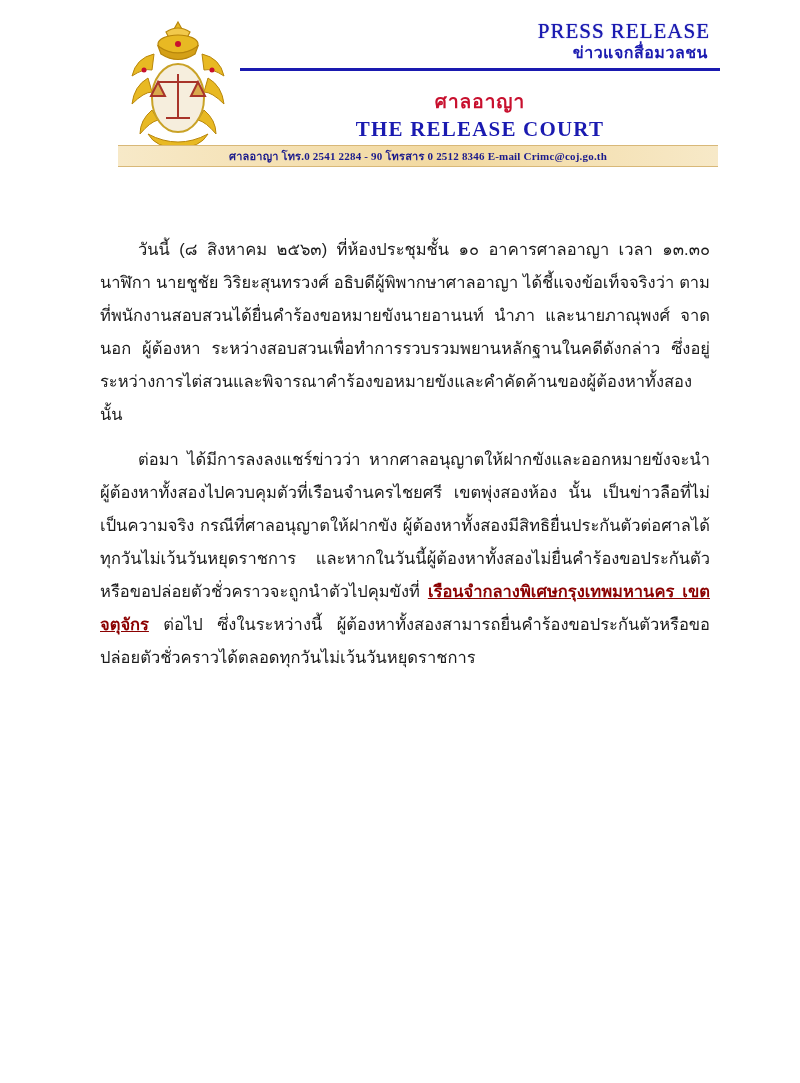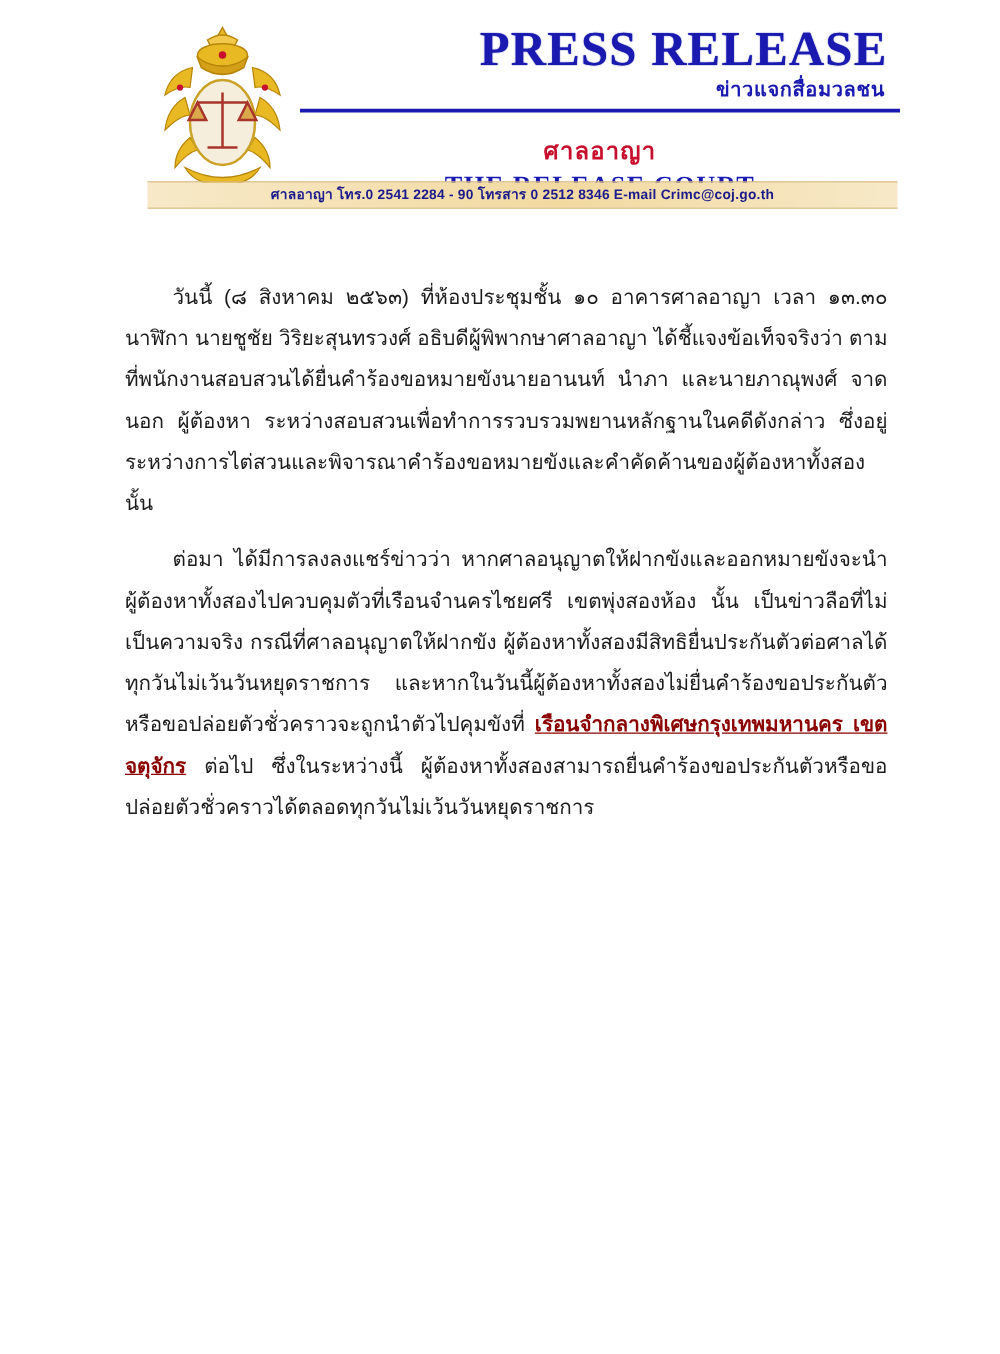--- a/index.html
+++ b/index.html
@@ -32,22 +32,22 @@
   .header-right {
     position: absolute;
     left: 240px;
     top: 20px;
     width: 480px;
     height: 145px;
     text-align: center;
   }
   .press-release {
     font-family: "Liberation Serif", serif;
-    font-weight: bold;
-    font-size: 39px;
+    font-weight: normal;
+    font-size: 21px;
     letter-spacing: 1px;
     color: #1a1ab0;
     line-height: 1.05;
     text-align: right;
     padding-right: 10px;
     text-shadow: 0 0 1px #1a1ab0;
   }
   .press-release-thai {
     font-family: "Liberation Sans", sans-serif;
     font-weight: bold;
@@ -85,34 +85,34 @@
     left: 118px;
     top: 145px;
     width: 600px;
     height: 20px;
     background: linear-gradient(to right, #f7e9c8, #f2d9a0 55%, #f7e9c8);
     border-top: 1px solid #d8b878;
     border-bottom: 1px solid #d8b878;
     text-align: center;
   }
   .contact-bar span {
-    font-family: Liberation Sans, sans-serif;
+    font-family: Liberation Serif, serif;
     font-weight: bold;
     font-size: 11px;
     color: #1a1a8c;
     line-height: 20px;
     letter-spacing: 0.2px;
     text-align: center;
   }
 
   
   .doc-body {
     position: absolute;
     left: 100px;
-    top: 222px;
+    top: 233px;
     width: 610px;
   }
   .para {
     font-family: "Liberation Sans", sans-serif;
     font-size: 16.5px;
     line-height: 33px;
     color: #1b1b1b;
     text-align: justify;
     margin: 0 0 12px 0;
   }

